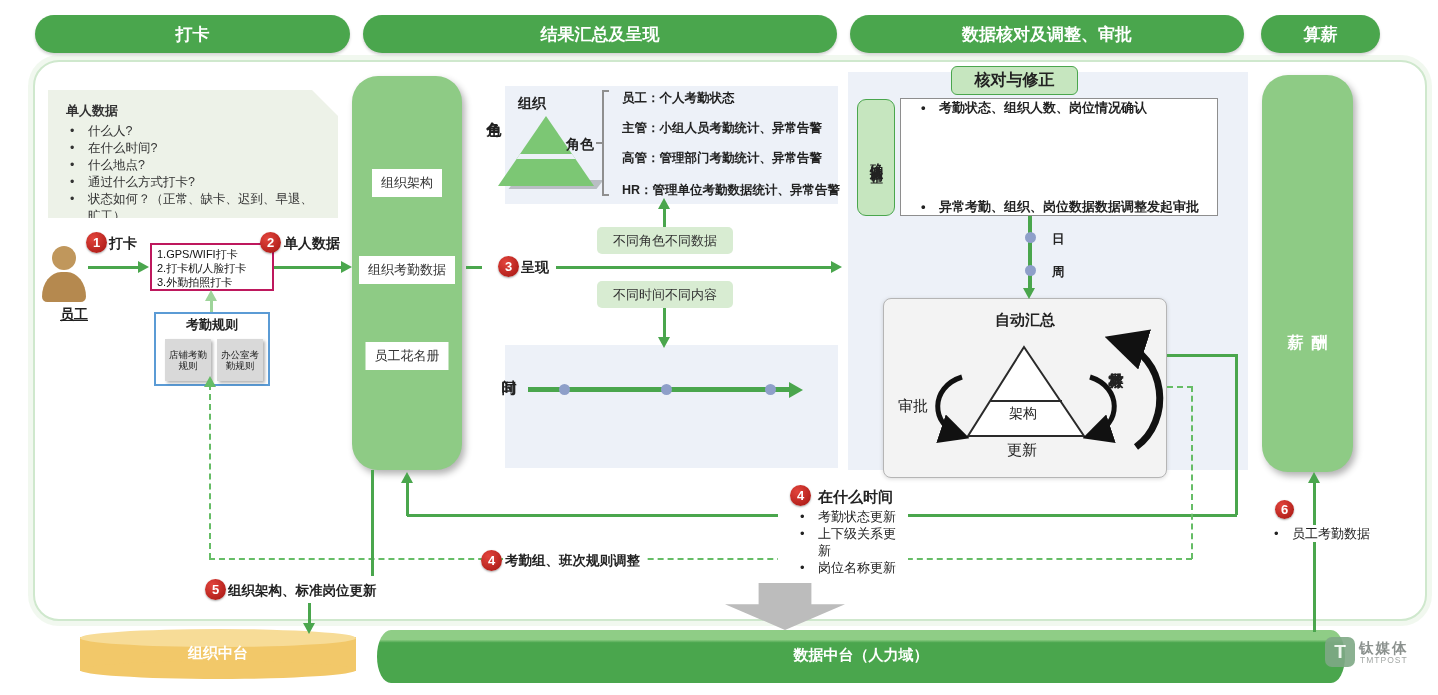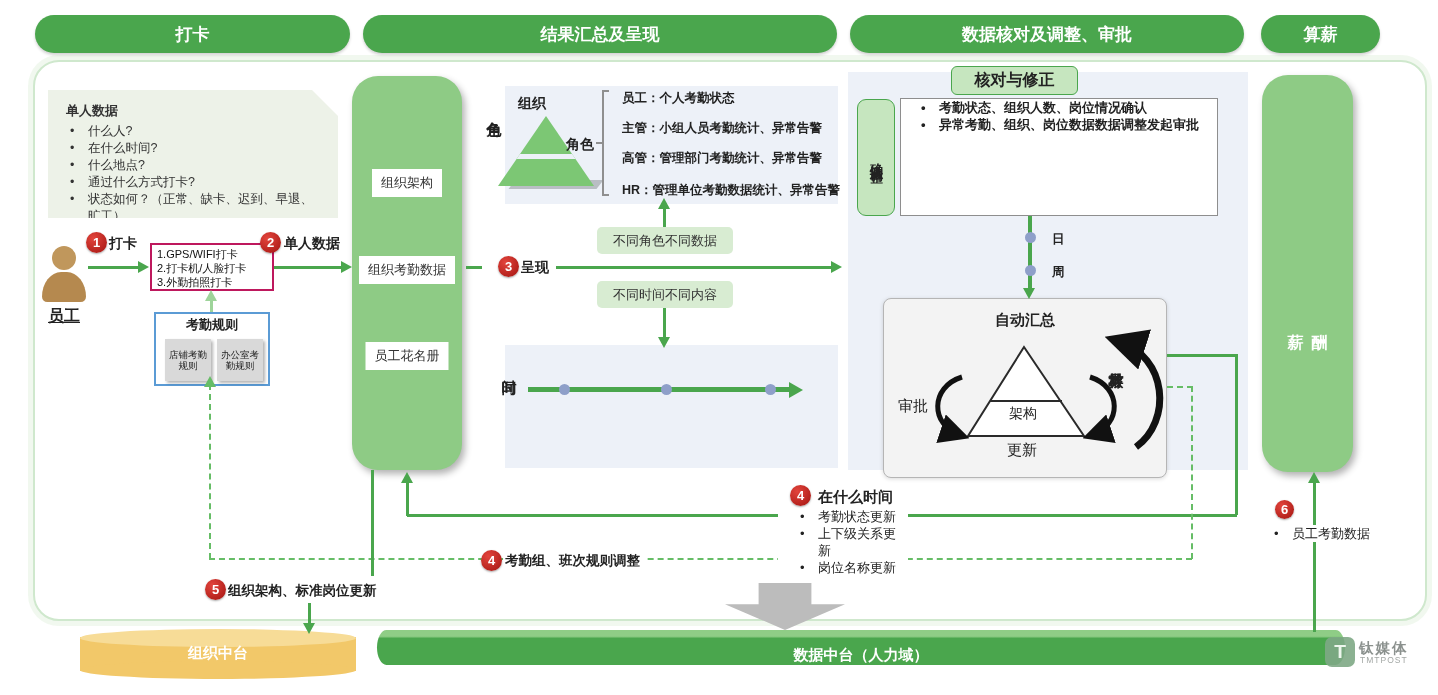--- a/index.html
+++ b/index.html
@@ -95,21 +95,21 @@
     <div class="title">单人数据</div>
     <div class="bul">什么人?</div>
     <div class="bul">在什么时间?</div>
     <div class="bul">什么地点?</div>
     <div class="bul">通过什么方式打卡?</div>
     <div class="bul">状态如何？（正常、缺卡、迟到、早退、旷工）</div>
   </div>
 
   <div class="abs" style="left:52px;top:246px;width:24px;height:24px;border-radius:50%;background:#c0975c;z-index:2;"></div>
   <div class="abs" style="left:42px;top:272px;width:44px;height:30px;background:#b5894f;border-radius:50% 50% 6px 6px / 95% 95% 6px 6px;z-index:2;"></div>
-  <div class="abs" style="left:48px;top:306px;font-size:16px;font-weight:600;text-decoration:underline;">员工</div>
+  <div class="abs" style="left:60px;top:306px;font-size:14px;font-weight:600;text-decoration:underline;">员工</div>
 
   <div class="step" style="left:86px;top:232px;">1</div>
   <div class="steplabel" style="left:109px;top:235px;">打卡</div>
   <div class="hline" style="left:88px;top:266px;width:50px;"></div>
   <div class="ah r" style="left:138px;top:261px;"></div>
 
   <div class="blackbox" style="left:150px;top:243px;width:124px;height:48px;padding:2px 5px;font-size:11px;line-height:14px;color:#111;">
     <div>1.GPS/WIFI打卡</div>
     <div>2.打卡机/人脸打卡</div>
     <div>3.外勤拍照打卡</div>
@@ -186,21 +186,21 @@
   <div class="statgrp" style="left:736px;top:399px;">
     <div class="t">月统计</div>
     <div class="bul">出勤状态</div>
     <div class="bul">出勤统计</div>
     <div class="bul">异常告警</div>
   </div>
 
   <div class="panel" style="left:848px;top:72px;width:400px;height:398px;"></div>
   <div class="gborder" style="left:951px;top:66px;width:127px;height:29px;font-size:16px;">核对与修正</div>
   <div class="gborder vtext" style="left:857px;top:99px;width:38px;height:117px;font-size:13px;border-radius:9px;letter-spacing:2px;">确认及调整</div>
-  <div class="abs" style="left:900px;top:98px;width:318px;height:118px;background:#fff;border:1px solid #8e8e8e;z-index:2;display:flex;flex-direction:column;justify-content:flex-start;padding-left:16px;font-size:13px;font-weight:600;line-height:23px;color:#222;">
+  <div class="abs" style="left:900px;top:98px;width:318px;height:118px;background:#fff;border:1px solid #8e8e8e;z-index:2;display:flex;flex-direction:column;justify-content:space-between;padding-left:16px;font-size:13px;font-weight:600;line-height:23px;color:#222;">
     <div class="bul">考勤状态、组织人数、岗位情况确认</div>
     <div class="bul">异常考勤、组织、岗位数据数据调整发起审批</div>
   </div>
   <div class="vline" style="left:1028px;top:216px;height:74px;width:4px;"></div>
   <div class="ah d" style="left:1023px;top:288px;"></div>
   <div class="dot" style="left:1025px;top:232px;"></div>
   <div class="dot" style="left:1025px;top:265px;"></div>
   <div class="tlabel" style="left:1052px;top:231px;font-size:12.5px;z-index:2;">日</div>
   <div class="tlabel" style="left:1052px;top:264px;font-size:12.5px;z-index:2;">周</div>
 
@@ -264,21 +264,21 @@
 
   <div class="abs" style="left:725px;top:583px;width:120px;height:47px;background:#bcbcbc;clip-path:polygon(28% 0,72% 0,72% 45%,100% 45%,50% 100%,0 45%,28% 45%);z-index:2;"></div>
 
   <div class="abs" style="left:80px;top:629px;width:276px;height:49px;z-index:2;">
     <div style="position:absolute;left:0;top:8px;width:276px;height:34px;background:#f2c869;"></div>
     <div class="cyl-top" style="left:0;top:32px;width:276px;height:18px;background:#f2c869;"></div>
     <div class="cyl-top" style="left:0;top:0;width:276px;height:18px;background:#f7dc97;"></div>
     <div class="barlabel" style="position:absolute;top:15px;width:100%;text-align:center;">组织中台</div>
   </div>
 
-  <div class="abs" style="left:377px;top:630px;width:968px;height:35px;background:linear-gradient(#8fcd86 0 18%,#4aa64d 24%);border-radius:14px/26px;z-index:2;">
+  <div class="abs" style="left:377px;top:630px;width:968px;height:53px;background:linear-gradient(#8fcd86 0 18%,#4aa64d 24%);border-radius:14px/26px;z-index:2;">
     <div class="barlabel" style="position:absolute;top:16px;width:100%;text-align:center;">数据中台（人力域）</div>
   </div>
 
   <div class="abs" style="left:1325px;top:637px;width:30px;height:30px;background:#7fa986;border-radius:7px;display:flex;align-items:center;justify-content:center;color:#fff;font-weight:bold;font-size:19px;z-index:3;opacity:.9;">T</div>
   <div class="abs" style="left:1359px;top:639px;font-size:14.5px;font-weight:600;color:#8b918e;letter-spacing:2px;z-index:3;">钛媒体</div>
   <div class="abs" style="left:1360px;top:655px;font-size:8.5px;color:#a2a7a4;letter-spacing:1px;z-index:3;">TMTPOST</div>
 
 </div>
 
 </body></html>

